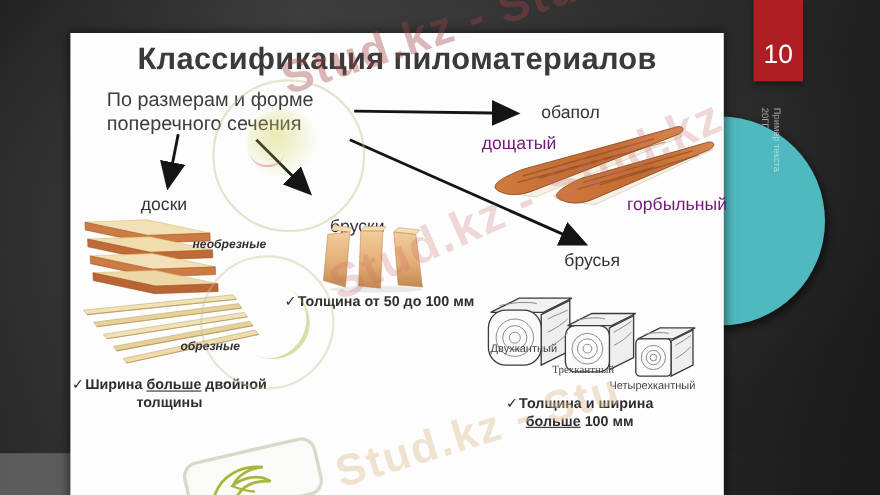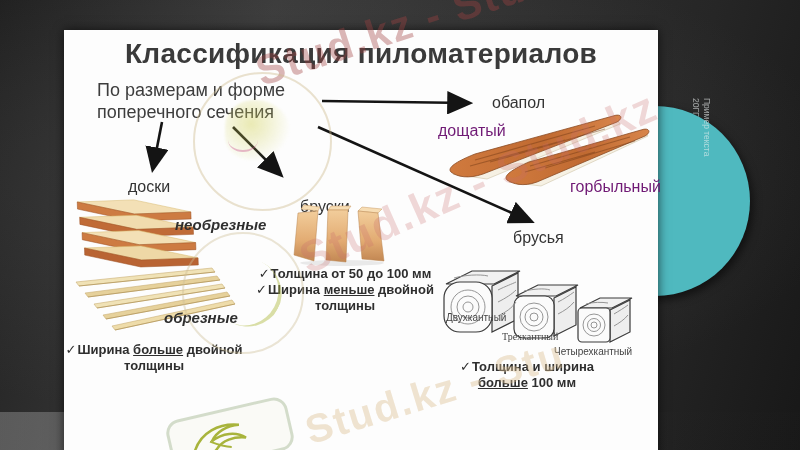--- a/index.html
+++ b/index.html
@@ -23,21 +23,21 @@
   .badge span{color:#fff;font-size:24px;line-height:1;margin-bottom:12px;}
   .side-text{left:712px;top:98px;width:92px;z-index:4;transform:rotate(90deg);
     transform-origin:top left;color:rgba(235,240,240,.62);font-size:8.5px;line-height:1.25;}
   .side-text span{display:block;}
 
   
   .slide .title{left:0;top:8px;width:594px;text-align:center;font-size:28px;
     font-weight:bold;color:#3a3a3a;letter-spacing:.3px;}
   .slide .criteria{left:33px;top:50px;width:235px;font-size:18px;color:#3d3d3d;line-height:1.22;}
   .label-lg{font-size:16px;color:#333;}
-  .sub-italic{font-style:italic;font-weight:bold;font-size:15px;color:#2f2f2f;}
+  .sub-italic{font-style:italic;font-weight:bold;font-size:11px;color:#2f2f2f;}
   .bullets{font-size:13px;font-weight:bold;color:#2e2e2e;line-height:1.22;}
   .bullets .row{display:block;text-align:center;}
   .chk{margin-right:1px;}
   .u{text-decoration:underline;}
   .small-cap{font-size:16px;color:#701a75;}
   .beam-label{font-size:10px;color:#444;}
 
   
   .wm{z-index:4;pointer-events:none;white-space:nowrap;font-weight:bold;transform-origin:left top;}
   .wm-top{left:250px;top:50px;transform:rotate(-18deg);font-size:42px;letter-spacing:2px;
@@ -149,21 +149,20 @@
       <polygon points="9,6 26,8 28,4 12,2" fill="#f7ddb4" stroke="#c99a64" stroke-width=".5"></polygon>
       <polygon points="6,10 26,8 22,58 2,52" fill="url(#wood)" stroke="#b9854e" stroke-width=".5"></polygon>
       <polygon points="39,3 59,3 56,7 36,7" fill="#f7ddb4" stroke="#c99a64" stroke-width=".5"></polygon>
       <polygon points="36,7 56,7 54,59 34,57" fill="url(#wood)" stroke="#b9854e" stroke-width=".5"></polygon>
       <polygon points="70,4 90,6 86,10 66,8" fill="#f7ddb4" stroke="#c99a64" stroke-width=".5"></polygon>
       <polygon points="66,8 86,10 92,58 70,56" fill="url(#wood)" stroke="#b9854e" stroke-width=".5"></polygon>
     </svg>
 
     <div class="abs bullets" style="left:192px;top:236px;width:178px;">
       <span class="row"><span class="chk">✓</span><span>Толщина от 50 до 100 мм</span><span class="u"></span><span></span></span>
-      <span class="row"><span class="chk">✓</span><span>Ширина </span><span class="u">меньше</span><span> двойной толщины</span></span>
     </div>
 
     <div class="abs label-lg" style="left:428px;top:64px;">обапол</div>
     <div class="abs small-cap" style="left:374px;top:92px;">дощатый</div>
 
     <svg class="abs" style="left:381px;top:80px;" width="208" height="78" viewBox="0 0 208 78">
       <defs>
         <linearGradient id="slab" x1="0" y1="0" x2="1" y2="0">
           <stop offset="0" stop-color="#d07a3e"></stop>
             <stop offset=".55" stop-color="#c06a31"></stop>
@@ -234,19 +233,22 @@
   <div class="abs emblem emblem-2"></div>
   <div class="abs crescent-2"></div>
 
   <div class="abs logo-card">
     <svg width="118" height="48" viewBox="0 0 118 48">
       <path d="M20,34 C30,14 52,10 70,16 C58,14 46,18 40,26 C52,20 66,22 74,30 C62,26 50,28 44,34 C38,40 28,40 20,34 Z" fill="none" stroke="#a8b43c" stroke-width="2.5"></path>
       <path d="M38,26 C44,30 50,34 58,36" fill="none" stroke="#a8b43c" stroke-width="2"></path>
     </svg>
   </div>
 
+  <div class="abs badge">
+    <span>10</span>
+  </div>
 
   <div class="abs side-text">
     <span>Пример текста</span>
     <span>20ГГ</span>
   </div>
 
 </div>
 
 </body></html>

